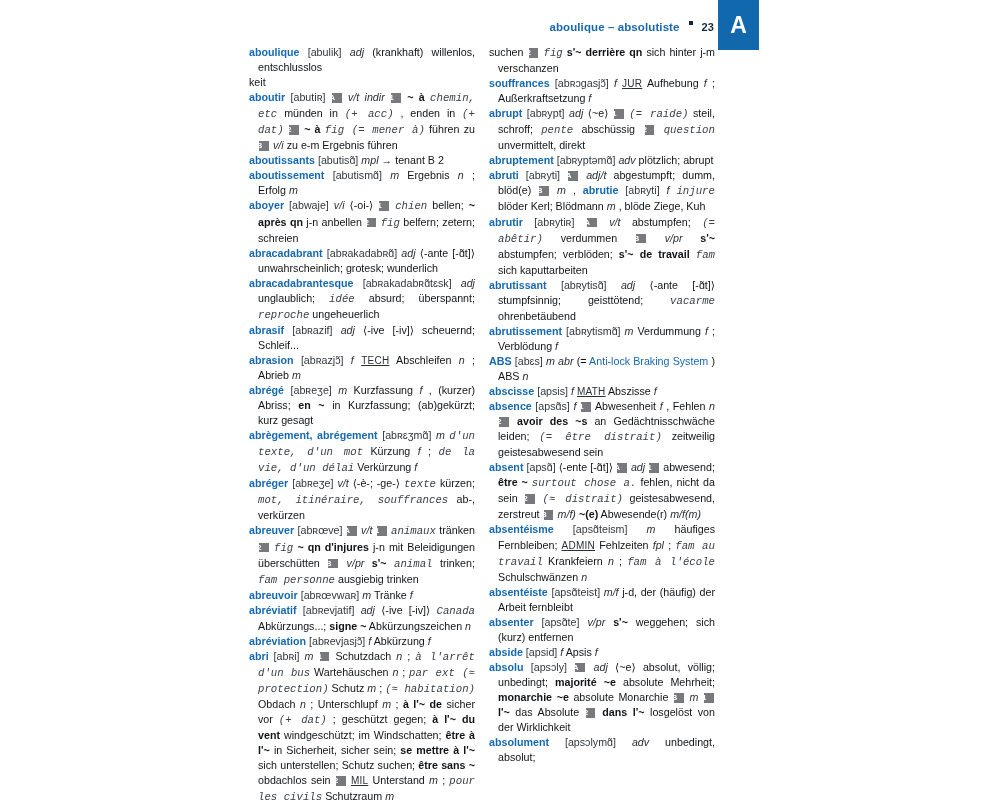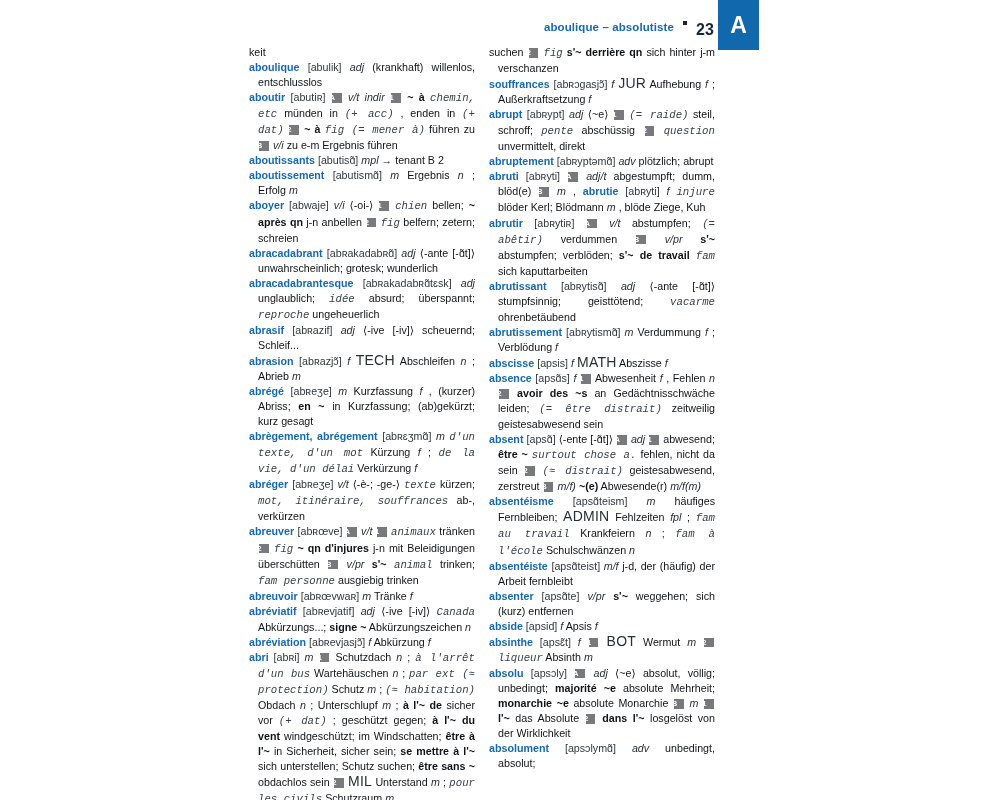--- a/index.html
+++ b/index.html
@@ -34,21 +34,21 @@
   }
   #running-head .rh-range { white-space: nowrap; }
   #running-head .rh-dot {
     width: 4px; height: 4px;
     background: #13283f;
     display: inline-block;
     margin: 0 2px;
   }
   #running-head .rh-page {
     color: #13283f;
-    font-size: 16px;
+    font-size: 11px;
     font-weight: bold;
   }
 
   
   #letter-tab {
     position: absolute;
     top: 0;
     left: 718px;
     width: 41px;
     height: 50px;
@@ -102,24 +102,25 @@
   .it {                       
     font-style: italic;
     color: #3a4047;
     font-family: Liberation Mono, monospace;
   }
   .gram {                     
     font-style: italic;
     color: #2a2f35;
   }
   .sc {                       
-    font-size: 14px;
+    font-size: 10px;
     letter-spacing: 0.25px;
     text-transform: uppercase;
     color: #2a2f35;
+    text-decoration: underline;
   }
   .de { color: #111417; }      
   .b  { font-weight: bold; color: #111417; }  
   .xref { color: #1669b0; }    
 
   
   .box {
     display: inline-block;
     background: #77797c;
     color: #ffffff;
@@ -141,22 +142,22 @@
 <div id="running-head">
   <span class="rh-range">aboulique – absolutiste</span>
   <span class="rh-dot"></span>
   <span class="rh-page">23</span>
 </div>
 
 <div id="letter-tab">A</div>
 
 <div id="columns">
   <div class="column" id="col-left">
+      <div class="entry"><span class="hw">aboulique</span> <span class="ipa">[abulik]</span> <span class="gram">adj</span> <span class="de">(krankhaft) willenlos, entschlusslos</span></div>
       <div class="entry"><span class="de">keit</span></div>
-      <div class="entry"><span class="hw">aboulique</span> <span class="ipa">[abulik]</span> <span class="gram">adj</span> <span class="de">(krankhaft) willenlos, entschlusslos</span></div>
       <div class="entry"><span class="hw">aboutir</span> <span class="ipa">[abutiʀ]</span> <span class="box">A</span> <span class="gram">v/t indir</span> <span class="box">1</span> <span class="b">~ à</span> <span class="it">chemin, etc</span> <span class="de">münden in</span> <span class="it">(+ acc)</span> <span class="de">, enden in</span> <span class="it">(+ dat)</span> <span class="box">2</span> <span class="b">~ à</span> <span class="it">fig (= mener à)</span> <span class="de">führen zu</span> <span class="box">B</span> <span class="gram">v/i</span> <span class="de">zu e-m Ergebnis führen</span></div>
       <div class="entry"><span class="hw">aboutissants</span> <span class="ipa">[abutisɑ̃]</span> <span class="gram">mpl</span> <span class="de">→ tenant B 2</span></div>
       <div class="entry"><span class="hw">aboutissement</span> <span class="ipa">[abutismɑ̃]</span> <span class="gram">m</span> <span class="de">Ergebnis</span> <span class="gram">n</span> <span class="de">; Erfolg</span> <span class="gram">m</span></div>
       <div class="entry"><span class="hw">aboyer</span> <span class="ipa">[abwaje]</span> <span class="gram">v/i</span> <span class="de">⟨-oi-⟩</span> <span class="box">1</span> <span class="it">chien</span> <span class="de">bellen;</span> <span class="b">~ après qn</span> <span class="de">j-n anbellen</span> <span class="box">2</span> <span class="it">fig</span> <span class="de">belfern; zetern; schreien</span></div>
       <div class="entry"><span class="hw">abracadabrant</span> <span class="ipa">[abʀakadabʀɑ̃]</span> <span class="gram">adj</span> <span class="de">⟨-ante [-ɑ̃t]⟩ unwahrscheinlich; grotesk; wunderlich</span></div>
       <div class="entry"><span class="hw">abracadabrantesque</span> <span class="ipa">[abʀakadabʀɑ̃tɛsk]</span> <span class="gram">adj</span> <span class="de">unglaublich;</span> <span class="it">idée</span> <span class="de">absurd; überspannt;</span> <span class="it">reproche</span> <span class="de">ungeheuerlich</span></div>
       <div class="entry"><span class="hw">abrasif</span> <span class="ipa">[abʀazif]</span> <span class="gram">adj</span> <span class="de">⟨-ive [-iv]⟩ scheuernd; Schleif...</span></div>
       <div class="entry"><span class="hw">abrasion</span> <span class="ipa">[abʀazjɔ̃]</span> <span class="gram">f</span> <span class="sc">tech</span> <span class="de">Abschleifen</span> <span class="gram">n</span> <span class="de">; Abrieb</span> <span class="gram">m</span></div>
       <div class="entry"><span class="hw">abrégé</span> <span class="ipa">[abʀeʒe]</span> <span class="gram">m</span> <span class="de">Kurzfassung</span> <span class="gram">f</span> <span class="de">, (kurzer) Abriss;</span> <span class="b">en ~</span> <span class="de">in Kurzfassung; (ab)gekürzt; kurz gesagt</span></div>
       <div class="entry"><span class="hw">abrègement, abrégement</span> <span class="ipa">[abʀɛʒmɑ̃]</span> <span class="gram">m</span> <span class="it">d'un texte, d'un mot</span> <span class="de">Kürzung</span> <span class="gram">f</span> <span class="de">;</span> <span class="it">de la vie, d'un délai</span> <span class="de">Verkürzung</span> <span class="gram">f</span></div>
@@ -171,24 +172,24 @@
     </div>
   <div class="column" id="col-right">
       <div class="entry"><span class="de">suchen</span> <span class="box">2</span> <span class="it">fig</span> <span class="b">s'~ derrière qn</span> <span class="de">sich hinter j-m verschanzen</span></div>
       <div class="entry"><span class="hw">souffrances</span> <span class="ipa">[abʀɔgasjɔ̃]</span> <span class="gram">f</span> <span class="sc">jur</span> <span class="de">Aufhebung</span> <span class="gram">f</span> <span class="de">; Außerkraftsetzung</span> <span class="gram">f</span></div>
       <div class="entry"><span class="hw">abrupt</span> <span class="ipa">[abʀypt]</span> <span class="gram">adj</span> <span class="de">⟨~e⟩</span> <span class="box">1</span> <span class="it">(= raide)</span> <span class="de">steil, schroff;</span> <span class="it">pente</span> <span class="de">abschüssig</span> <span class="box">2</span> <span class="it">question</span> <span class="de">unvermittelt, direkt</span></div>
       <div class="entry"><span class="hw">abruptement</span> <span class="ipa">[abʀyptəmɑ̃]</span> <span class="gram">adv</span> <span class="de">plötzlich; abrupt</span></div>
       <div class="entry"><span class="hw">abruti</span> <span class="ipa">[abʀyti]</span> <span class="box">A</span> <span class="gram">adj/t</span> <span class="de">abgestumpft; dumm, blöd(e)</span> <span class="box">B</span> <span class="gram">m</span> <span class="de">,</span> <span class="hw">abrutie</span> <span class="ipa">[abʀyti]</span> <span class="gram">f</span> <span class="it">injure</span> <span class="de">blöder Kerl; Blödmann</span> <span class="gram">m</span> <span class="de">, blöde Ziege, Kuh</span></div>
       <div class="entry"><span class="hw">abrutir</span> <span class="ipa">[abʀytiʀ]</span> <span class="box">A</span> <span class="gram">v/t</span> <span class="de">abstumpfen;</span> <span class="it">(= abêtir)</span> <span class="de">verdummen</span> <span class="box">B</span> <span class="gram">v/pr</span> <span class="b">s'~</span> <span class="de">abstumpfen; verblöden;</span> <span class="b">s'~ de travail</span> <span class="it">fam</span> <span class="de">sich kaputtarbeiten</span></div>
       <div class="entry"><span class="hw">abrutissant</span> <span class="ipa">[abʀytisɑ̃]</span> <span class="gram">adj</span> <span class="de">⟨-ante [-ɑ̃t]⟩ stumpfsinnig; geisttötend;</span> <span class="it">vacarme</span> <span class="de">ohrenbetäubend</span></div>
       <div class="entry"><span class="hw">abrutissement</span> <span class="ipa">[abʀytismɑ̃]</span> <span class="gram">m</span> <span class="de">Verdummung</span> <span class="gram">f</span> <span class="de">; Verblödung</span> <span class="gram">f</span></div>
+      <div class="entry"><span class="hw">ABS</span> <span class="ipa">[abɛs]</span> <span class="gram">m</span> <span class="gram">abr</span> <span class="de">(=</span> <span class="xref">Anti-lock Braking System</span> <span class="de">) ABS</span> <span class="gram">n</span></div>
       <div class="entry"><span class="hw">abscisse</span> <span class="ipa">[apsis]</span> <span class="gram">f</span> <span class="sc">math</span> <span class="de">Abszisse</span> <span class="gram">f</span></div>
       <div class="entry"><span class="hw">absence</span> <span class="ipa">[apsɑ̃s]</span> <span class="gram">f</span> <span class="box">1</span> <span class="de">Abwesenheit</span> <span class="gram">f</span> <span class="de">, Fehlen</span> <span class="gram">n</span> <span class="box">2</span> <span class="b">avoir des ~s</span> <span class="de">an Gedächtnisschwäche leiden;</span> <span class="it">(= être distrait)</span> <span class="de">zeitweilig geistesabwesend sein</span></div>
       <div class="entry"><span class="hw">absent</span> <span class="ipa">[apsɑ̃]</span> <span class="de">⟨-ente [-ɑ̃t]⟩</span> <span class="box">A</span> <span class="gram">adj</span> <span class="box">1</span> <span class="de">abwesend;</span> <span class="b">être ~</span> <span class="it">surtout chose a.</span> <span class="de">fehlen, nicht da sein</span> <span class="box">2</span> <span class="it">(≈ distrait)</span> <span class="de">geistesabwesend, zerstreut</span> <span class="box">B</span> <span class="gram">m/f)</span> <span class="b">~(e)</span> <span class="de">Abwesende(r)</span> <span class="gram">m/f(m)</span></div>
       <div class="entry"><span class="hw">absentéisme</span> <span class="ipa">[apsɑ̃teism]</span> <span class="gram">m</span> <span class="de">häufiges Fernbleiben;</span> <span class="sc">admin</span> <span class="de">Fehlzeiten</span> <span class="gram">fpl</span> <span class="de">;</span> <span class="it">fam au travail</span> <span class="de">Krankfeiern</span> <span class="gram">n</span> <span class="de">;</span> <span class="it">fam à l'école</span> <span class="de">Schulschwänzen</span> <span class="gram">n</span></div>
       <div class="entry"><span class="hw">absentéiste</span> <span class="ipa">[apsɑ̃teist]</span> <span class="gram">m/f</span> <span class="de">j-d, der (häufig) der Arbeit fernbleibt</span></div>
       <div class="entry"><span class="hw">absenter</span> <span class="ipa">[apsɑ̃te]</span> <span class="gram">v/pr</span> <span class="b">s'~</span> <span class="de">weggehen; sich (kurz) entfernen</span></div>
       <div class="entry"><span class="hw">abside</span> <span class="ipa">[apsid]</span> <span class="gram">f</span> <span class="de">Apsis</span> <span class="gram">f</span></div>
-      <div class="entry"><span class="hw">absinthe</span> <span class="ipa">[apsɛ̃t]</span> <span class="gram">f</span> <span class="box">1</span> <span class="sc">bot</span> <span class="de">Wermut</span> <span class="gram">m</span> <span class="box">2</span> <span class="it">liqueur</span> <span class="de">Absinth</span> <span class="gram">m</span></div>
       <div class="entry"><span class="hw">absolu</span> <span class="ipa">[apsɔly]</span> <span class="box">A</span> <span class="gram">adj</span> <span class="de">⟨~e⟩ absolut, völlig; unbedingt;</span> <span class="b">majorité ~e</span> <span class="de">absolute Mehrheit;</span> <span class="b">monarchie ~e</span> <span class="de">absolute Monarchie</span> <span class="box">B</span> <span class="gram">m</span> <span class="box">1</span> <span class="b">l'~</span> <span class="de">das Absolute</span> <span class="box">2</span> <span class="b">dans l'~</span> <span class="de">losgelöst von der Wirklichkeit</span></div>
       <div class="entry"><span class="hw">absolument</span> <span class="ipa">[apsɔlymɑ̃]</span> <span class="gram">adv</span> <span class="de">unbedingt, absolut;</span>    </div>
     </div>
 </div>
 
 </body></html>

